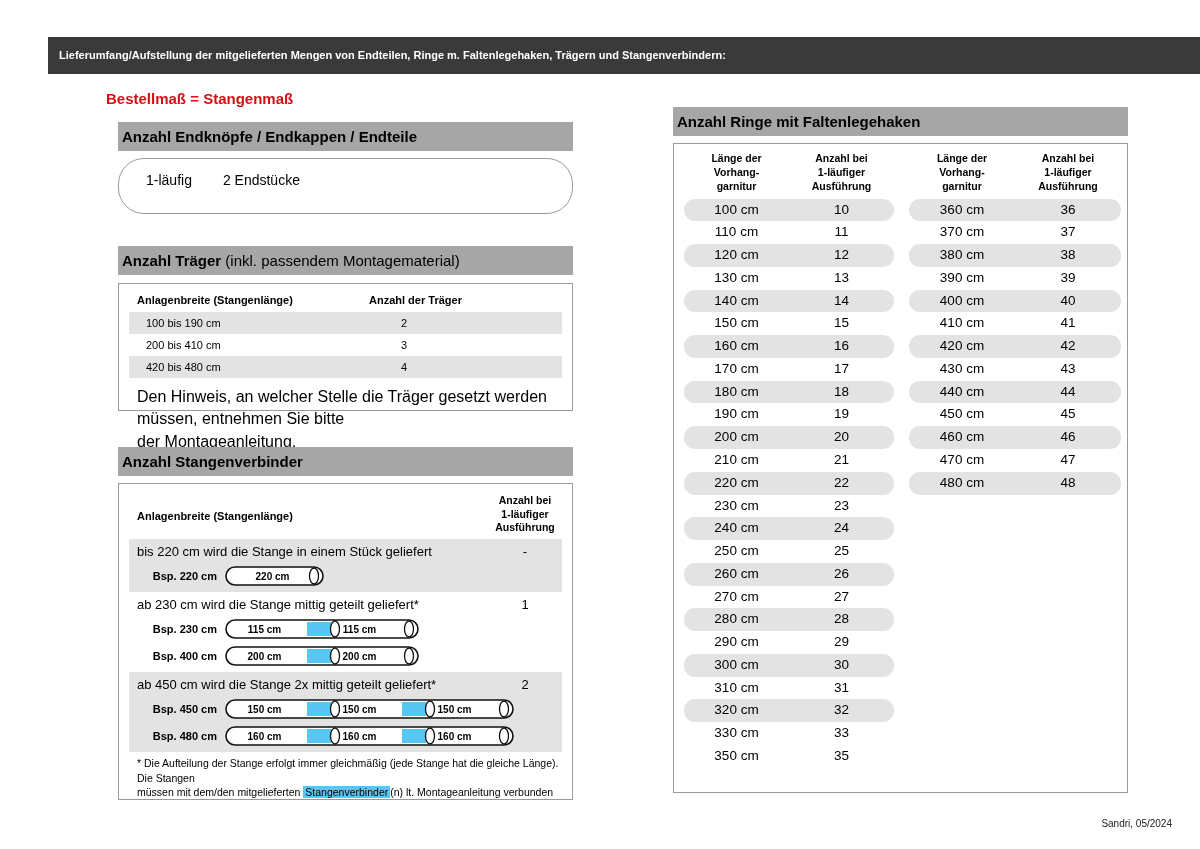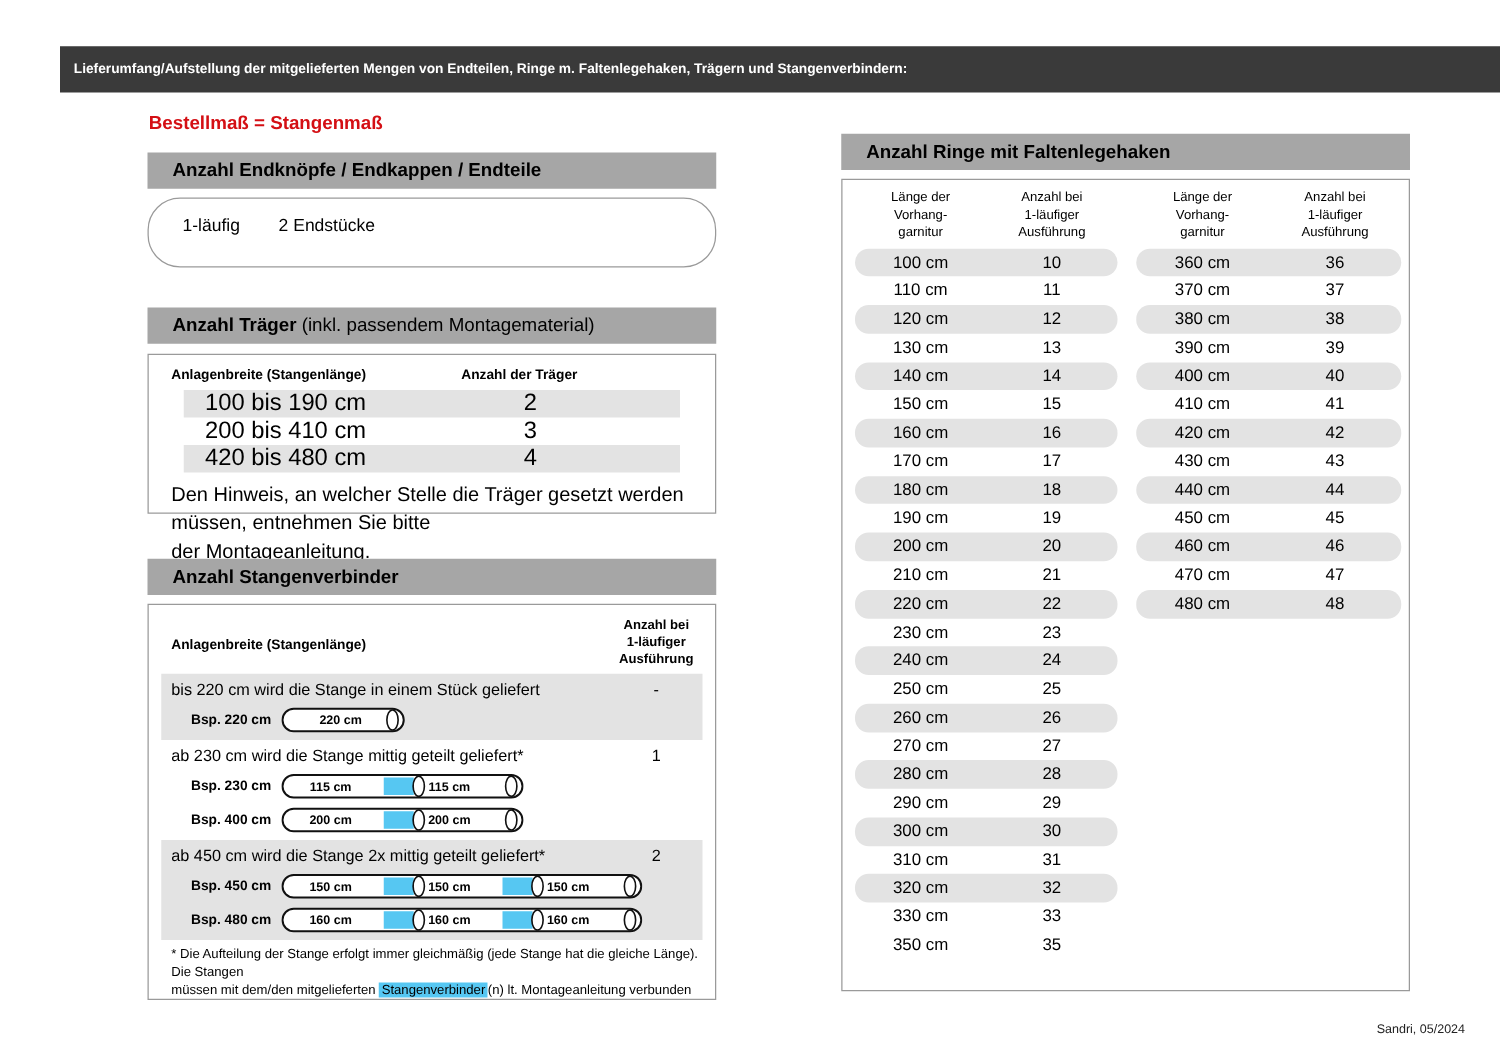--- a/index.html
+++ b/index.html
@@ -9,41 +9,41 @@
     --accent-red:#d40f14;
     --connector-blue:#56c7f2;
   }
   *{margin:0;padding:0;box-sizing:border-box;}
   body{font-family:"Liberation Sans",sans-serif;background:#fff;color:#000;}
   .page{position:relative;width:1200px;height:849px;background:#fff;overflow:hidden;}
 
   .topbar{position:absolute;left:48px;top:37px;right:0;height:37px;background:var(--header-dark);
           color:#fff;font-weight:bold;font-size:11px;line-height:37px;padding-left:11px;white-space:nowrap;}
 
-  .subtitle{position:absolute;left:119px;top:90px;color:var(--accent-red);font-weight:bold;font-size:15px;}
+  .subtitle{position:absolute;left:106px;top:90px;color:var(--accent-red);font-weight:bold;font-size:15px;}
 
   .bar{position:absolute;height:29px;background:var(--bar-gray);font-weight:bold;font-size:15px;
-       line-height:29px;padding-left:20px;}
+       line-height:29px;padding-left:4px;}
   .bar-left{left:118px;width:455px;}
   .bar-right{left:673px;width:455px;}
   #bar-endteile{top:122px;}
   #bar-traeger{top:246px;}
   #bar-verbinder{top:447px;}
   #bar-ringe{top:107px;}
   .bar .reg{font-weight:normal;}
 
   .boxed{border:1px solid #9a9a9a;background:#fff;position:absolute;}
 
   #box-endteile{left:118px;top:158px;width:455px;height:56px;font-size:14px;padding:13px 0 0 27px;border-radius:26px;}
   #box-endteile .v1{display:inline-block;width:73px;}
 
   #box-traeger{left:118px;top:283px;width:455px;height:128px;}
   .t-head{display:flex;font-size:11px;font-weight:bold;padding:10px 0 6px 18px;}
   .t-head .c1{width:232px;}
-  .trow{display:flex;height:22px;line-height:22px;font-size:19px;margin:0 28px;padding-left:17px;}
+  .trow{display:flex;height:22px;line-height:22px;font-size:11px;margin:0 10px;padding-left:17px;}
   .trow .c1{width:255px;}
   .trow.stripe{background:var(--stripe);}
   .t-note{font-size:16px;line-height:1.4;padding:8px 18px 0;white-space:pre-line;}
 
   #box-verbinder{left:118px;top:483px;width:455px;height:317px;overflow:hidden;}
   .v-col1{position:absolute;left:18px;top:26px;font-size:11px;font-weight:bold;}
   .v-col2{position:absolute;right:14px;top:10px;width:66px;text-align:center;font-size:10.5px;
           font-weight:bold;line-height:1.3;white-space:pre-line;}
   #verbinder-sections{position:absolute;left:0;top:55px;right:0;}
   .vsection{margin:0 10px;padding:4px 0;position:relative;}
@@ -55,21 +55,21 @@
   .rodsvg{display:inline-block;height:24px;}
   svg text{font-family:"Liberation Sans",sans-serif;}
   .footnote{position:absolute;left:18px;right:10px;top:272px;font-size:10.5px;line-height:1.4;white-space:pre-line;}
   .hl{background:var(--connector-blue);padding:0 2px;}
 
   #box-ringe{left:673px;top:143px;width:455px;height:650px;}
   .ring-table{position:absolute;top:6px;}
   #ring-table-1{left:10px;width:210px;}
   #ring-table-2{left:235px;width:212px;}
   .ring-head{display:flex;}
-  .rh-cell{width:50%;text-align:center;font-size:10.5px;font-weight:normal;line-height:1.32;
+  .rh-cell{width:50%;text-align:center;font-size:10.5px;font-weight:bold;line-height:1.32;
            white-space:pre-line;padding-top:2px;}
   .ring-rows{margin-top:5px;}
   .ring-row{display:flex;height:22.77px;line-height:22.77px;font-size:13.5px;border-radius:11px;}
   .ring-row.stripe{background:var(--stripe);}
   .ring-cell{width:50%;text-align:center;}
 
   .footer{position:absolute;right:28px;top:818px;font-size:10px;color:#222;}
 </style>
 </head>
 <body>

